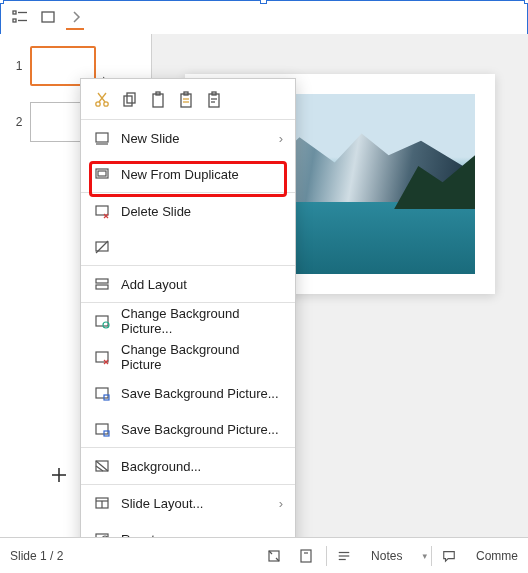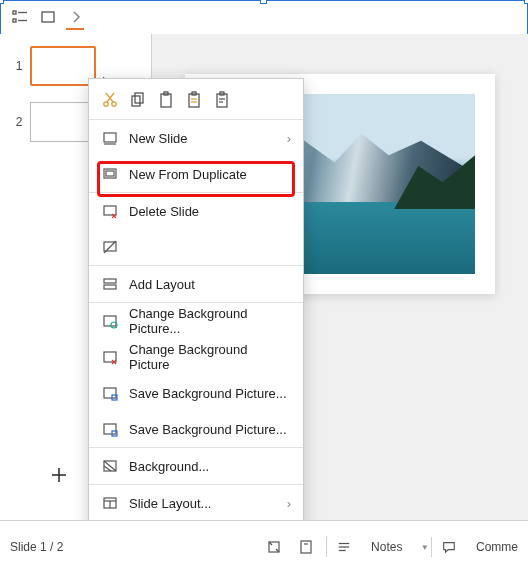--- a/index.html
+++ b/index.html
@@ -28,36 +28,36 @@
   .lake::before { content:""; position:absolute; left:0; right:0; top:20%; height:40%; background: linear-gradient(100deg, #5a7a8a 0%, #a8bcc4 25%, #6b8fa0 40%, #d0dde4 55%, #4a6575 75%, #1a3040 100%); clip-path: polygon(0% 100%, 0% 60%, 12% 30%, 22% 55%, 35% 10%, 48% 45%, 58% 5%, 68% 35%, 80% 15%, 100% 60%, 100% 100%); }
   .lake::after { content:""; position:absolute; right:0; bottom:36%; width:30%; height:30%; background:#1a3a2a; clip-path: polygon(0% 100%, 30% 20%, 60% 50%, 100% 0%, 100% 100%); }
   
   .cursor { position: absolute; top: 75px; left: 102px; }
   .cursor svg { width: 14px; height: 18px; }
   
   .main-canvas { position: absolute; top: 34px; left: 152px; right: 0; bottom: 36px; background: #f0f0f0; display:flex; align-items:flex-start; justify-content:center; }
   .slide-shadow { background:#fff; width: 310px; height: 220px; margin-top: 40px; box-shadow: 0 2px 10px rgba(0,0,0,0.15); position: relative; }
   .slide-pic { position:absolute; top:20px; left:20px; right:20px; bottom:20px; }
   
-  .context { position: absolute; top: 78px; left: 80px; width: 216px; background: #fff; border: 1px solid #ccc; box-shadow: 0 4px 16px rgba(0,0,0,0.2); margin-left: 8px; }
+  .context { position: absolute; top: 78px; left: 80px; width: 216px; background: #fff; border: 1px solid #ccc; box-shadow: 0 4px 16px rgba(0,0,0,0.2); }
   .ctx-iconrow { display:flex; gap:6px; padding: 10px 10px 8px; }
   .ctx-icn { width: 22px; height: 22px; display:flex; align-items:center; justify-content:center; }
   .ctx-icn svg { width: 18px; height: 18px; }
   .sep { height:1px; background:#e0e0e0; margin: 0 0; }
   .mi { display:flex; align-items:center; padding: 0 12px; height: 36px; gap:10px; color:#222; position:relative; }
   .mi .icn { width: 18px; height: 18px; flex-shrink:0; display:flex; align-items:center; justify-content:center; }
   .mi .icn svg { width: 16px; height: 16px; }
   .mi .lbl { flex:1; }
   .mi .chev { color:#888; }
   .highlight-box { position:absolute; left: 8px; right: 8px; height: 36px; border: 3px solid #e11; border-radius:4px; pointer-events:none; }
   
   .addbtn { position:absolute; left: 50px; bottom: 50px; }
   .addbtn svg { width:18px; height:18px; }
   
-  .statusbar { position:absolute; bottom:0; left:0; right:0; height:53px; border-top:1px solid #d0d0d0; display:flex; align-items:center; padding: 0 10px; font-size:12px; color:#444; background:#fff; }
+  .statusbar { position:absolute; bottom:0; left:0; right:0; height:36px; border-top:1px solid #d0d0d0; display:flex; align-items:center; padding: 0 10px; font-size:12px; color:#444; background:#fff; }
   .status-spacer { flex:1; }
   .sb-icn { width: 20px; height: 20px; margin: 0 6px; display:flex; align-items:center; justify-content:center; }
   .sb-icn svg { width:16px; height:16px; }
   .sb-sep { width:1px; height:20px; background:#d0d0d0; margin: 0 4px; }
   .sb-btn { display:flex; align-items:center; gap:20px; margin-left:6px; }
 </style>
 </head>
 <body>
 
 <div class="selection-box">

